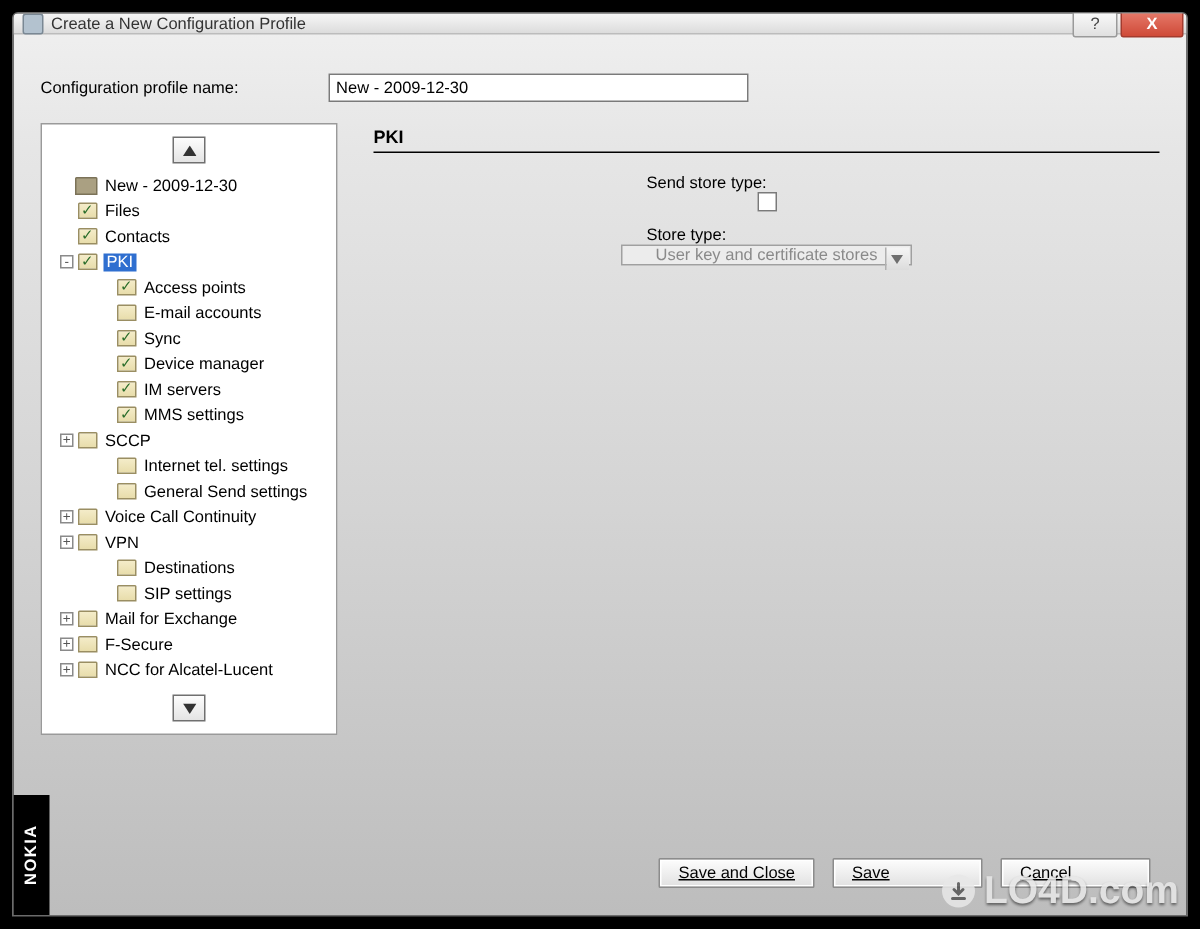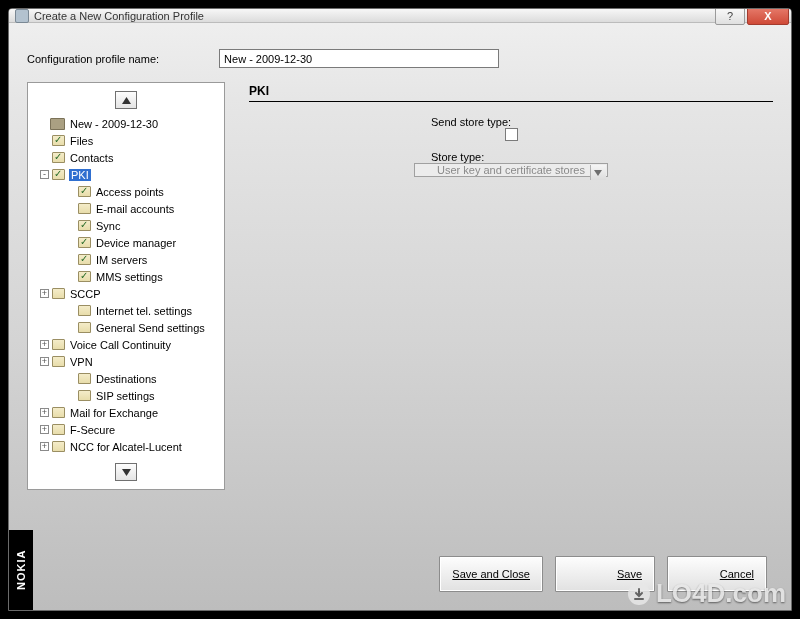--- a/index.html
+++ b/index.html
@@ -165,24 +165,24 @@
     display: flex; align-items: center; justify-content: center;
   }
   .combo .caret svg { display:block; }
 
   
   .footer {
     position: absolute; right: 24px; bottom: 18px;
     display: flex; gap: 12px;
   }
   .btn {
-    min-width: 100px; height: 36px;
+    min-width: 100px; height: 20px;
     border: 1px solid #8c8c8c; border-radius: 1px;
     background: linear-gradient(#fdfdfd,#e1e1e1);
-    font: inherit; text-align: right; padding: 0 12px;
+    font: inherit; text-align: left; padding: 0 12px;
     text-decoration: underline;
     color: #000; cursor: default;
     box-shadow: inset 0 0 0 1px #fff;
   }
 
   
   .nokia-badge {
     position: absolute; left: 0; bottom: 0;
     width: 24px; height: 80px;
     background: #000; color: #fff;

